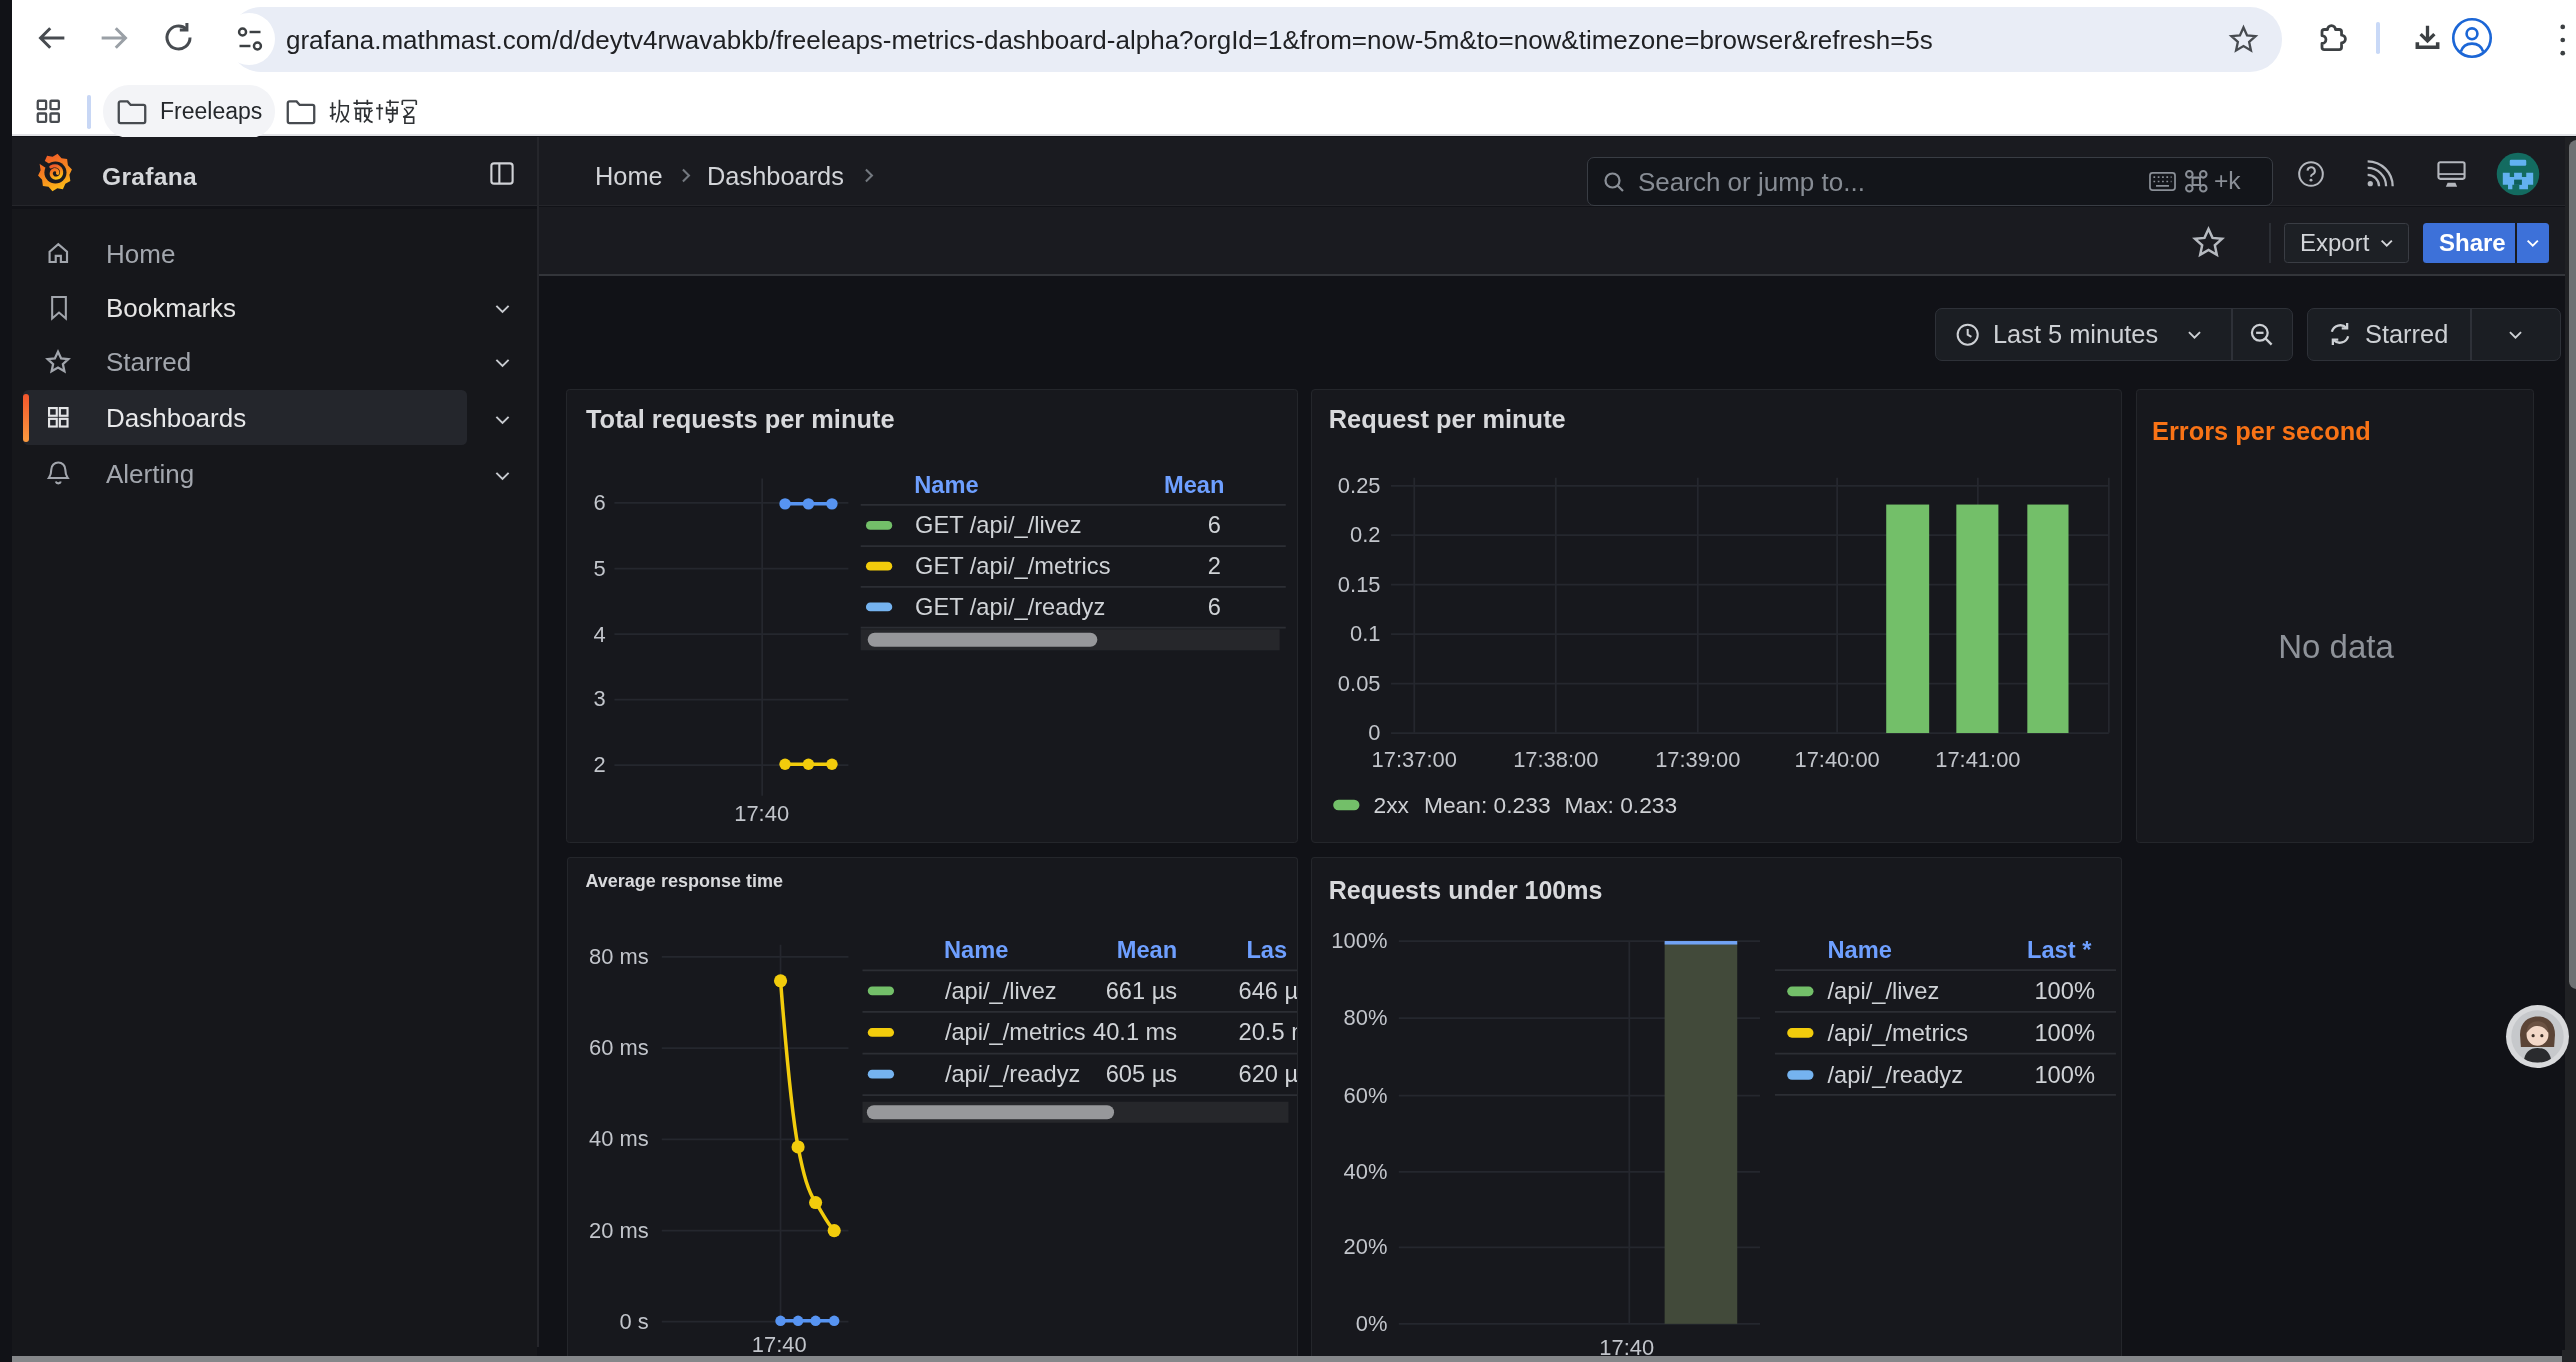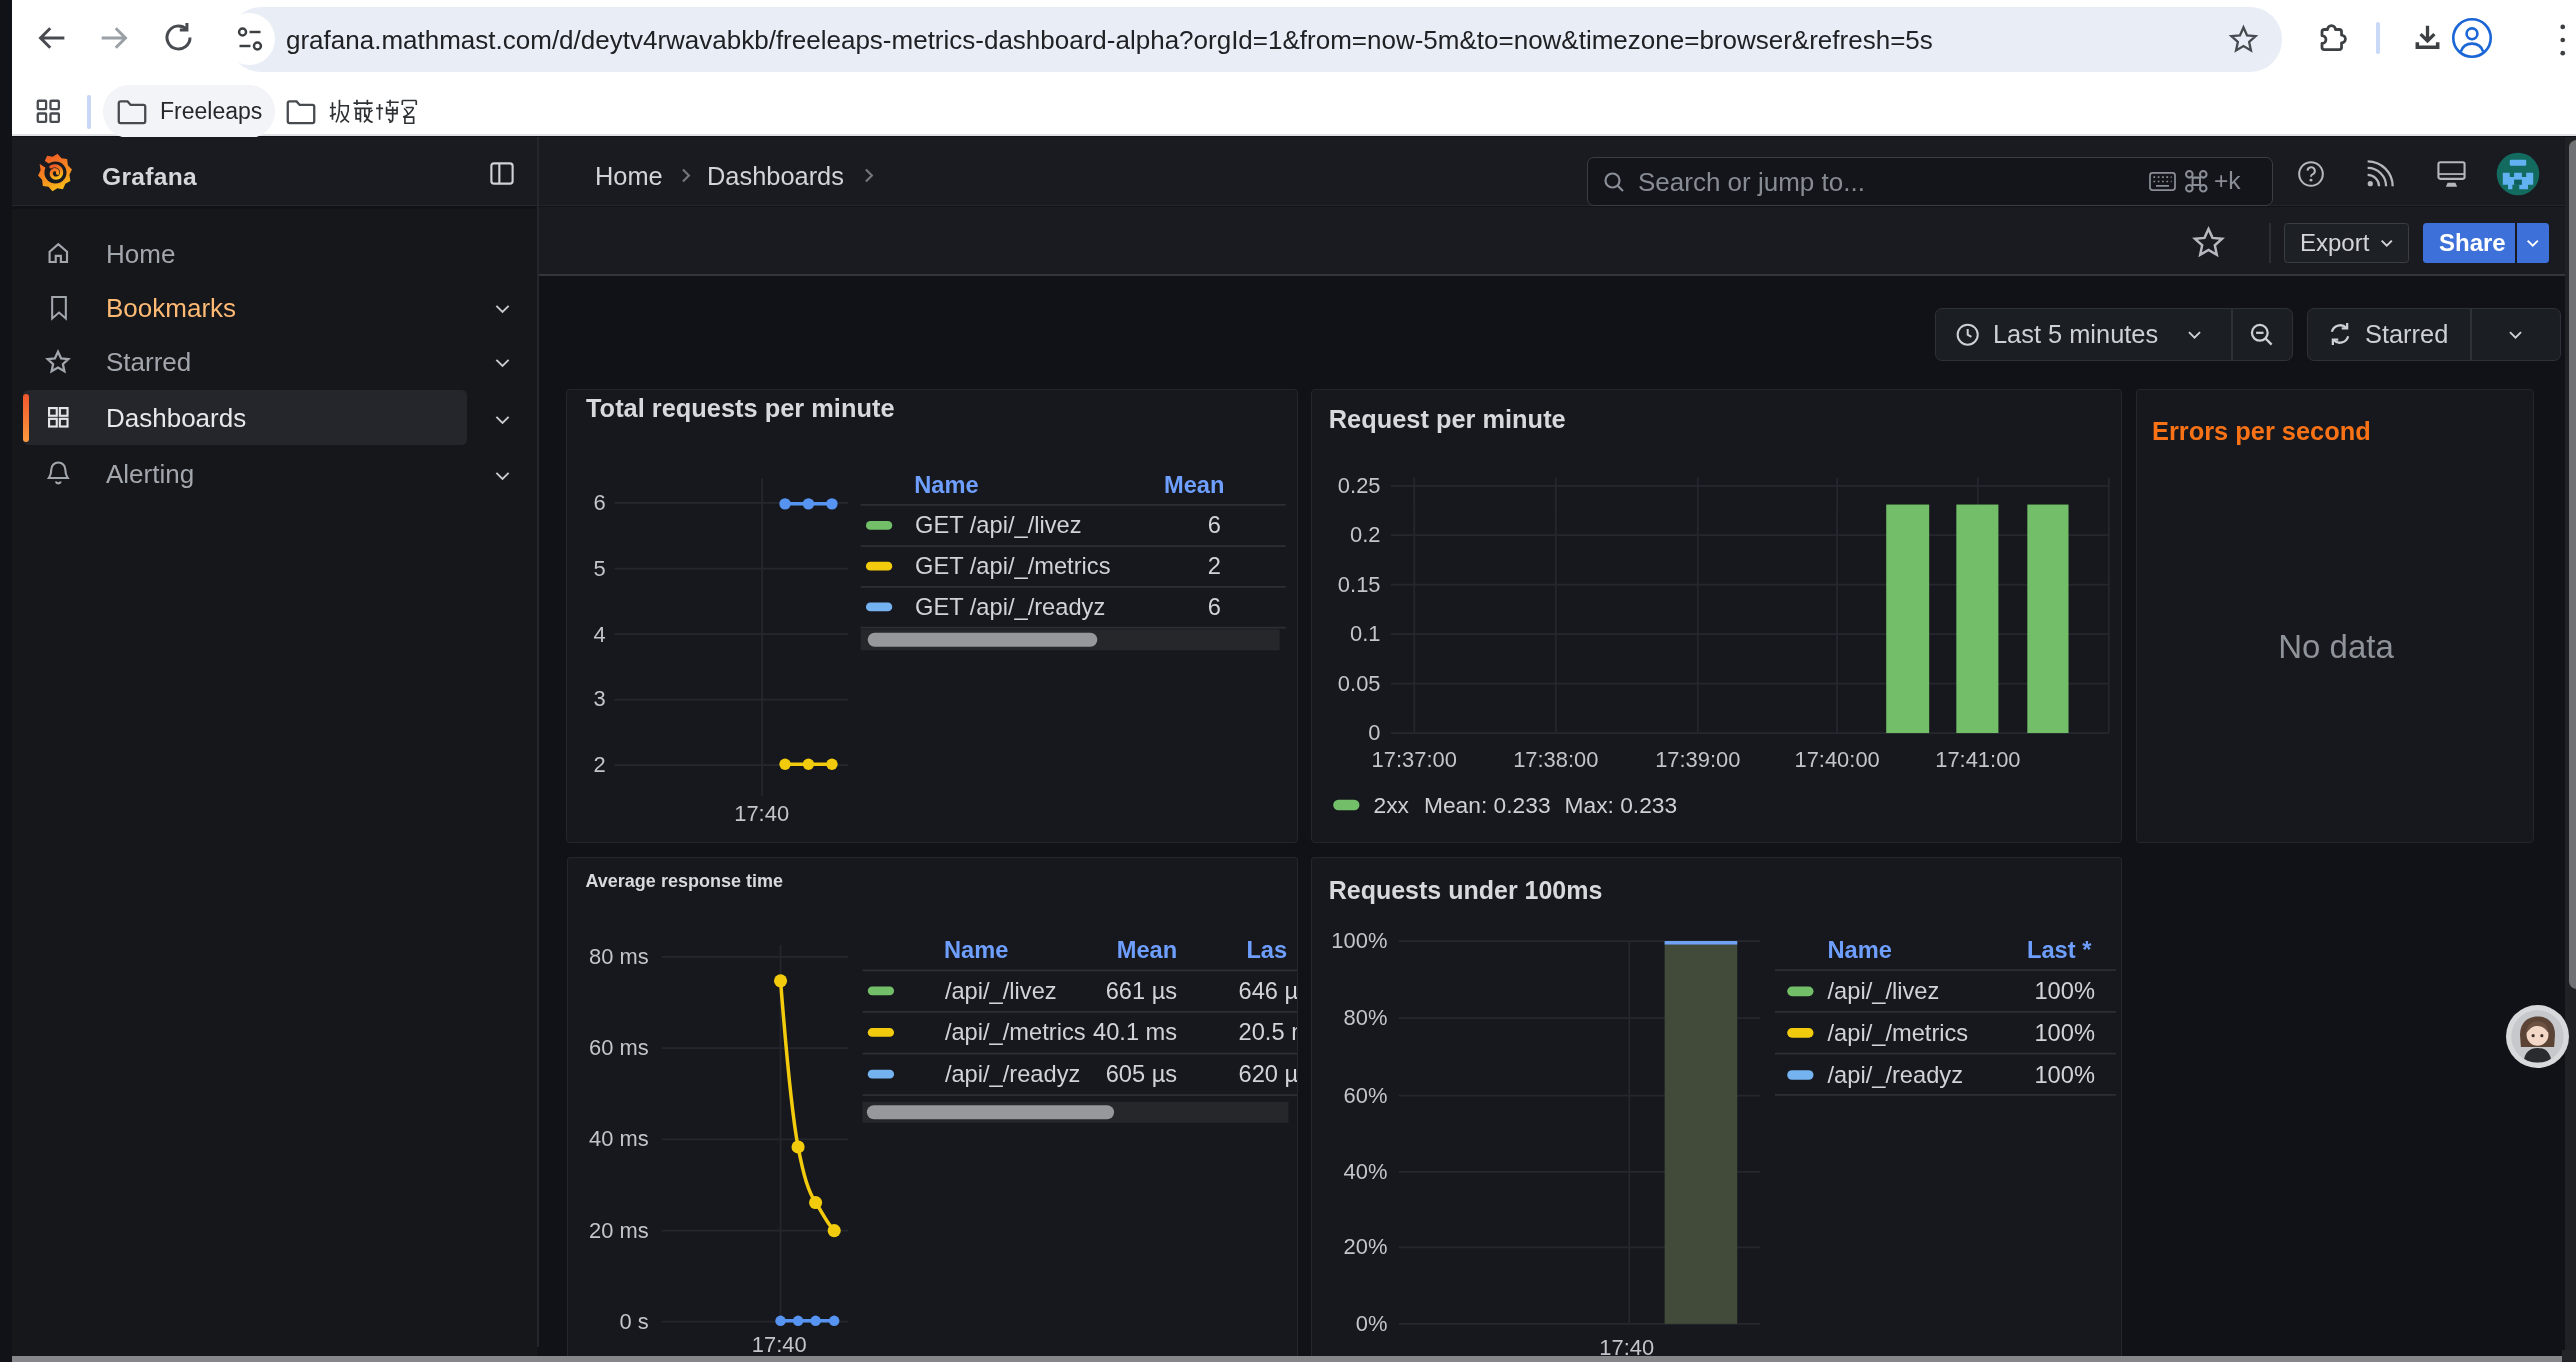--- a/index.html
+++ b/index.html
@@ -175,21 +175,21 @@
 <div class="ab" style="left:10.5px;top:394px;width:6.1px;height:48px;border-radius:3.5px;background:linear-gradient(180deg,#f2562c,#fb9a3f);"></div>
 
 <svg style="left:34px;top:241px" width="24.6" height="24.6" viewBox="0 0 24 24" fill="none" stroke="#a2a6ad" stroke-width="2.1">
   <path d="M3.5 10.5 L12 3 L20.5 10.5 V20.5 H14.5 V14.5 h-5 V20.5 H3.5 z"></path>
 </svg>
 <div class="txt" style="left:94px;top:238px;height:32px;line-height:32px;font-size:26px;color:#a2a6ad;">Home</div>
 
 <svg style="left:35px;top:295px" width="24" height="25.4" viewBox="0 0 24 26" fill="none" stroke="#a2a6ad" stroke-width="2.1">
   <path d="M5 2 h14 v22 l-7 -6 -7 6 z"></path>
 </svg>
-<div class="txt" style="left:94px;top:292px;height:32px;line-height:32px;font-size:26px;color:#fdba74;">Bookmarks</div>
+<div class="txt" style="left:94px;top:292px;height:32px;line-height:32px;font-size:26px;color:#e5e5e5;">Bookmarks</div>
 
 <svg style="left:33px;top:349px" width="26" height="26" viewBox="0 0 24 24" fill="none" stroke="#a2a6ad" stroke-width="2.1">
   <path d="M12 2.5 l2.9 6.2 6.6.7 -5 4.5 1.4 6.6 -5.9-3.4 -5.9 3.4 1.4-6.6 -5-4.5 6.6-.7 z"></path>
 </svg>
 <div class="txt" style="left:94px;top:346px;height:32px;line-height:32px;font-size:26px;color:#a2a6ad;">Starred</div>
 
 <svg style="left:34px;top:405px" width="24.6" height="24.6" viewBox="0 0 24 24" fill="none" stroke="#e4e5e7" stroke-width="2.1">
   <rect x="3" y="3" width="7.5" height="7.5"></rect>
       <rect x="13.5" y="3" width="7.5" height="7.5"></rect>
   <rect x="3" y="13.5" width="7.5" height="7.5"></rect>
@@ -254,21 +254,21 @@
   <path d="M4.5 10 a8 8 0 0 1 13.5 -3.6 M19.5 14 a8 8 0 0 1 -13.5 3.6"></path>
   <path d="M18.6 1.8 v5 h-5"></path>
   <path d="M5.4 22.2 v-5 h5"></path>
 </svg>
 <div class="txt" style="left:2353px;top:319px;height:30px;line-height:30px;font-size:25.4px;color:#cdd0d4;">Starred</div>
 <svg style="left:2494px;top:325px" width="19" height="19" viewBox="0 0 24 24" fill="none" stroke="#cdd0d4" stroke-width="2.4">
       <path d="M5 9 l7 7 7-7"></path>
     </svg>
 
 <div class="ab" style="left:554px;top:389px;width:732px;height:454px;box-sizing:border-box;background:#17181d;border:1.8px solid #24262b;border-radius:3.5px;overflow:hidden;">
-  <div class="txt" style="left:19px;top:4px;font-size:25.4px;font-weight:bold;color:#d8d9dc;">Total requests per minute</div>
+  <div class="txt" style="left:19px;top:15px;font-size:25.4px;font-weight:bold;color:#d8d9dc;">Total requests per minute</div>
   <svg style="left:0;top:0" width="732" height="454" viewBox="0 0 835 518">
     <g stroke="#25272e" stroke-width="2">
       <path d="M54 128.9 H321 M54 203.7 H321 M54 278.4 H321 M54 353.2 H321 M54 427.9 H321"></path>
       <path d="M222.6 101 V463"></path>
     </g>
     <g font-size="25" fill="#c2c5cb" text-anchor="end">
       <text x="44" y="137">6</text>
           <text x="44" y="212">5</text>
           <text x="44" y="287">4</text>
           <text x="44" y="361">3</text>

